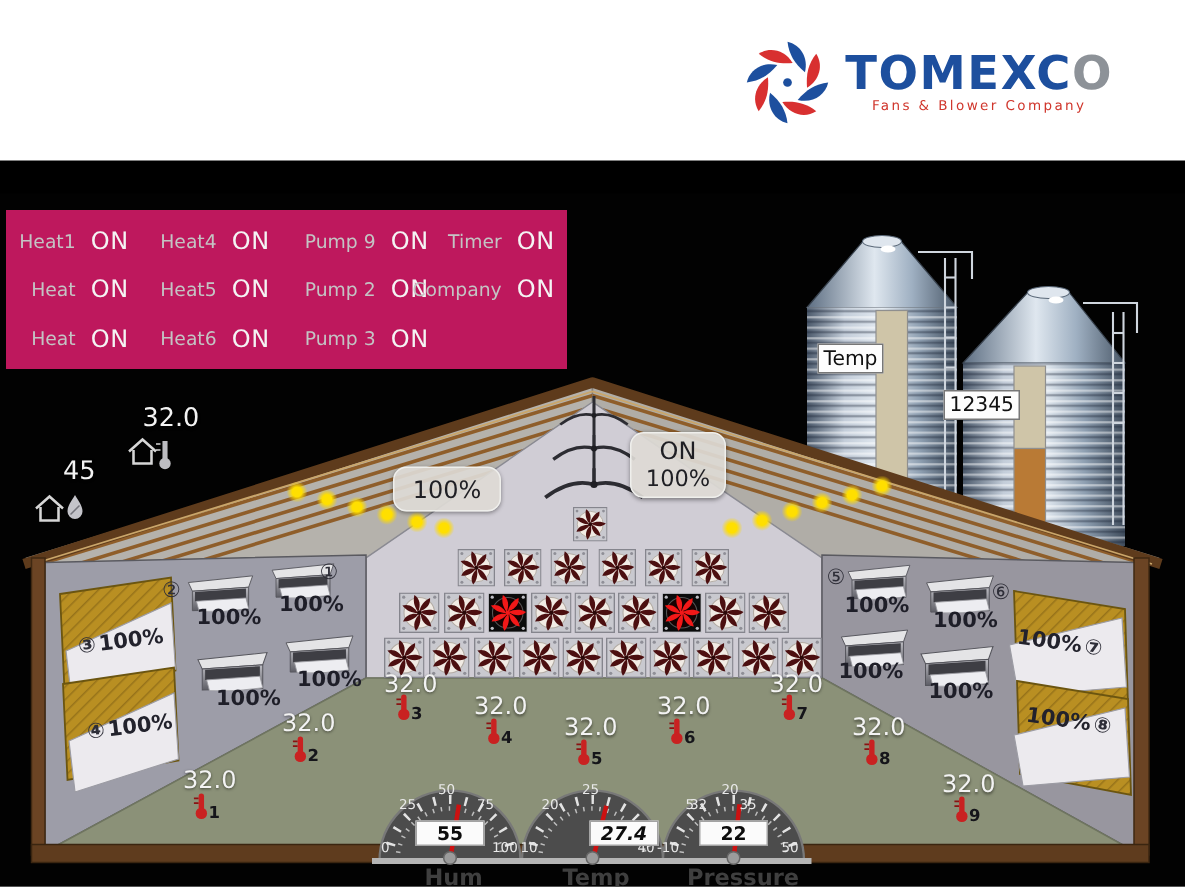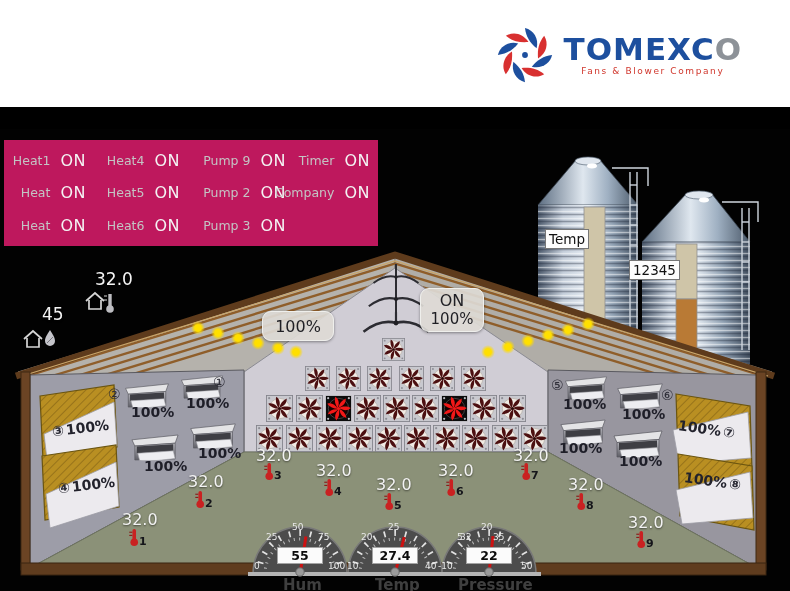--- a/index.html
+++ b/index.html
@@ -519,19 +519,19 @@
   <span class="gauge-tick" style="left:388px; top:522px;">25</span>
   <span class="gauge-tick" style="left:412px; top:532px;margin-left:48px;">32</span>
   <span class="gauge-tick" style="left:425px; top:561px;">40</span>
   <span class="gauge-tick" style="left:438px; top:561px;">-10</span>
   <span class="gauge-tick" style="left:457px; top:532px;">5</span>
   <span class="gauge-tick" style="left:481px; top:522px;">20</span>
   <span class="gauge-tick" style="left:493px; top:532px;">35</span>
   <span class="gauge-tick" style="left:521px; top:561px;">50</span>
 
   <div class="gauge-valbox" style="left:277px; top:547px;">55</div>
-  <div class="gauge-valbox" style="left:372px; top:547px;">27.4</div>
+  <div class="gauge-valbox" style="left:393px; top:547px;font-style:italic;">27.4</div>
   <div class="gauge-valbox" style="left:466px; top:547px;">22</div>
   <span class="gauge-name" style="left:283px; top:576px;">Hum</span>
   <span class="gauge-name" style="left:375px; top:576px;">Temp</span>
   <span class="gauge-name" style="left:458px; top:576px;">Pressure</span>
 
 </div>
 
 </body></html>

